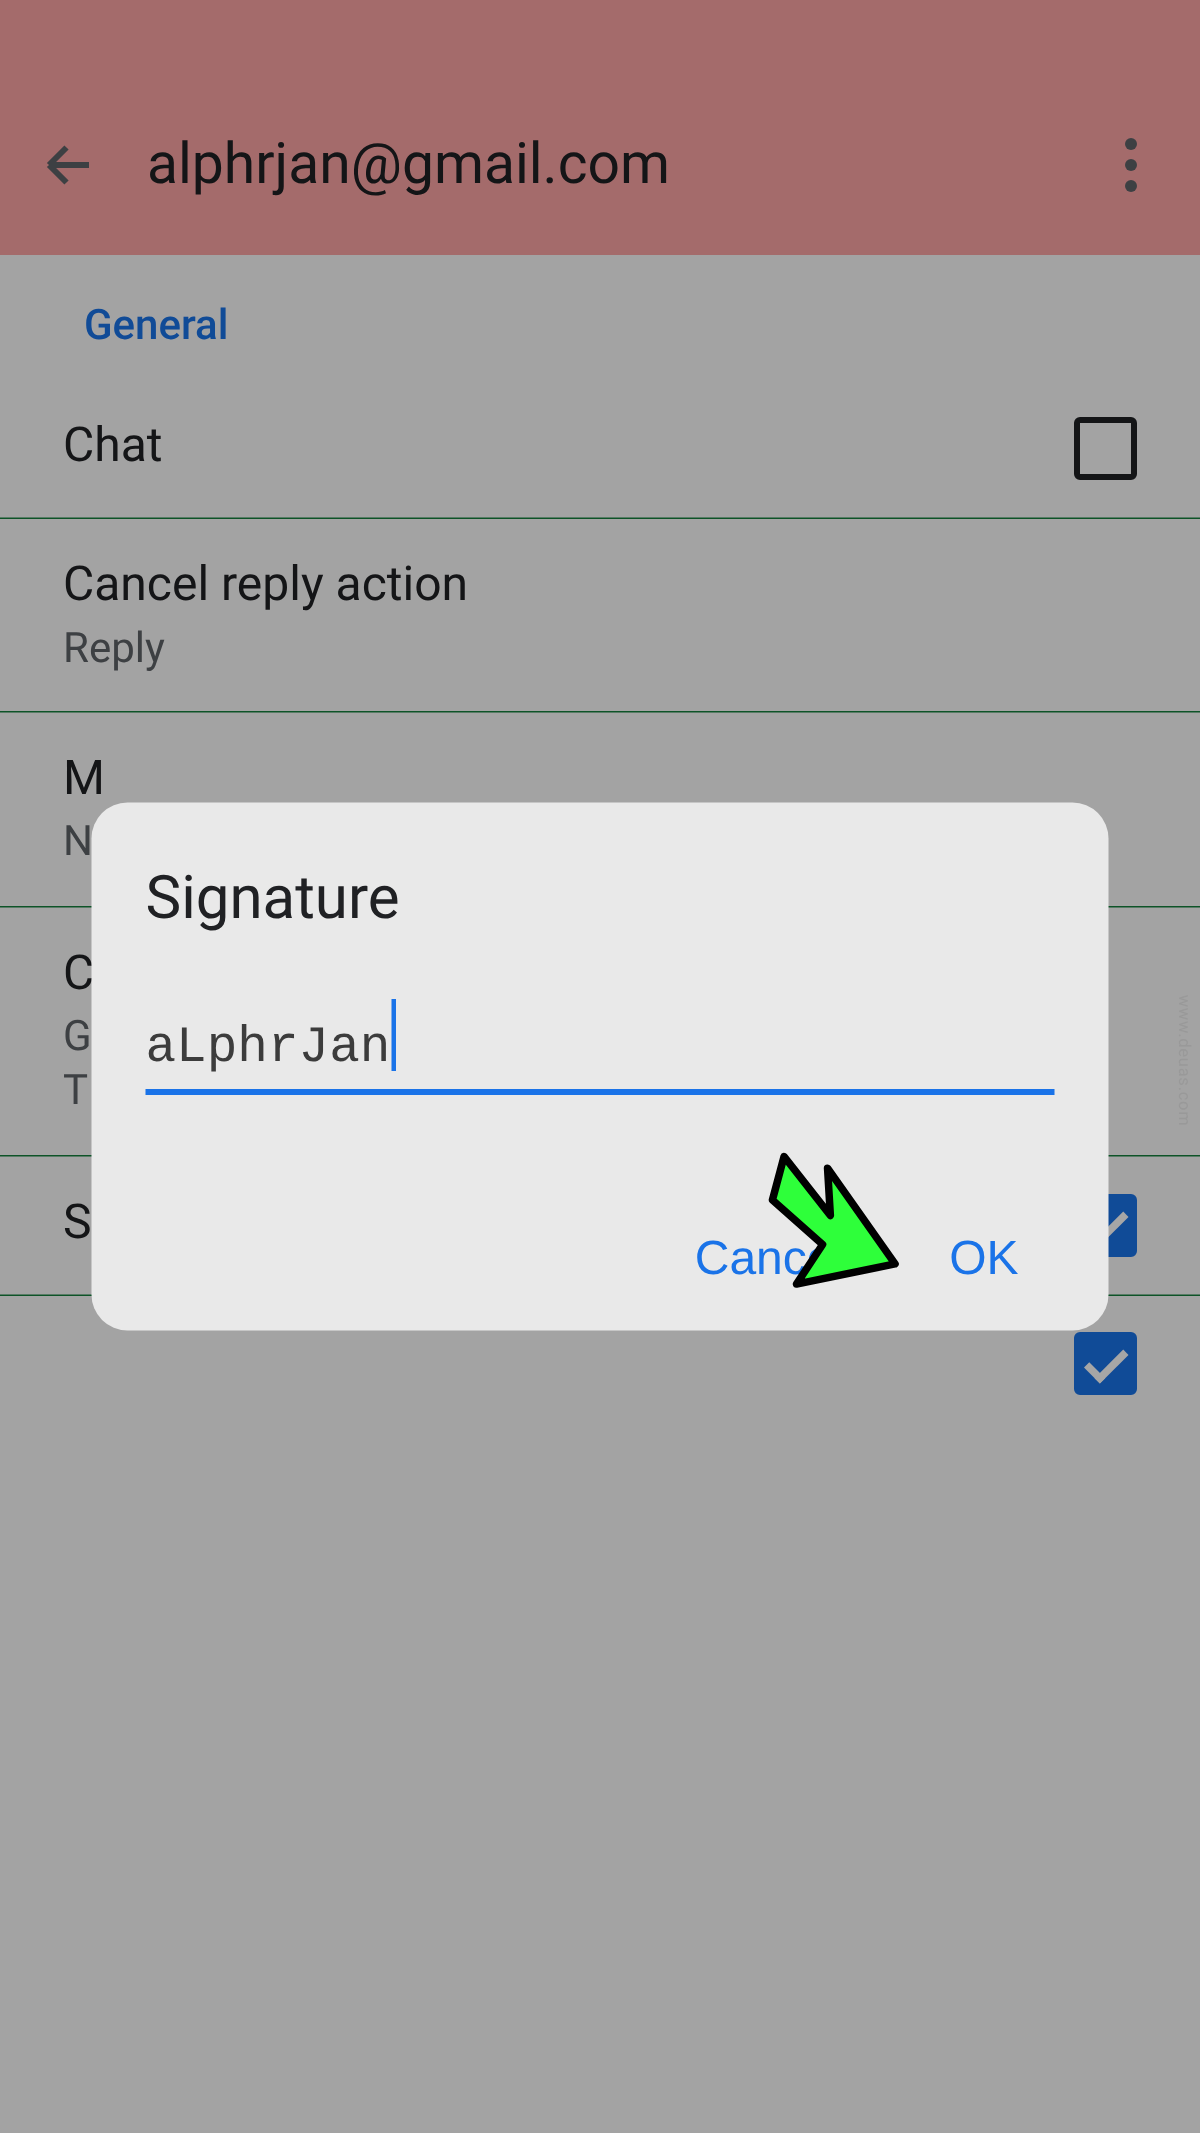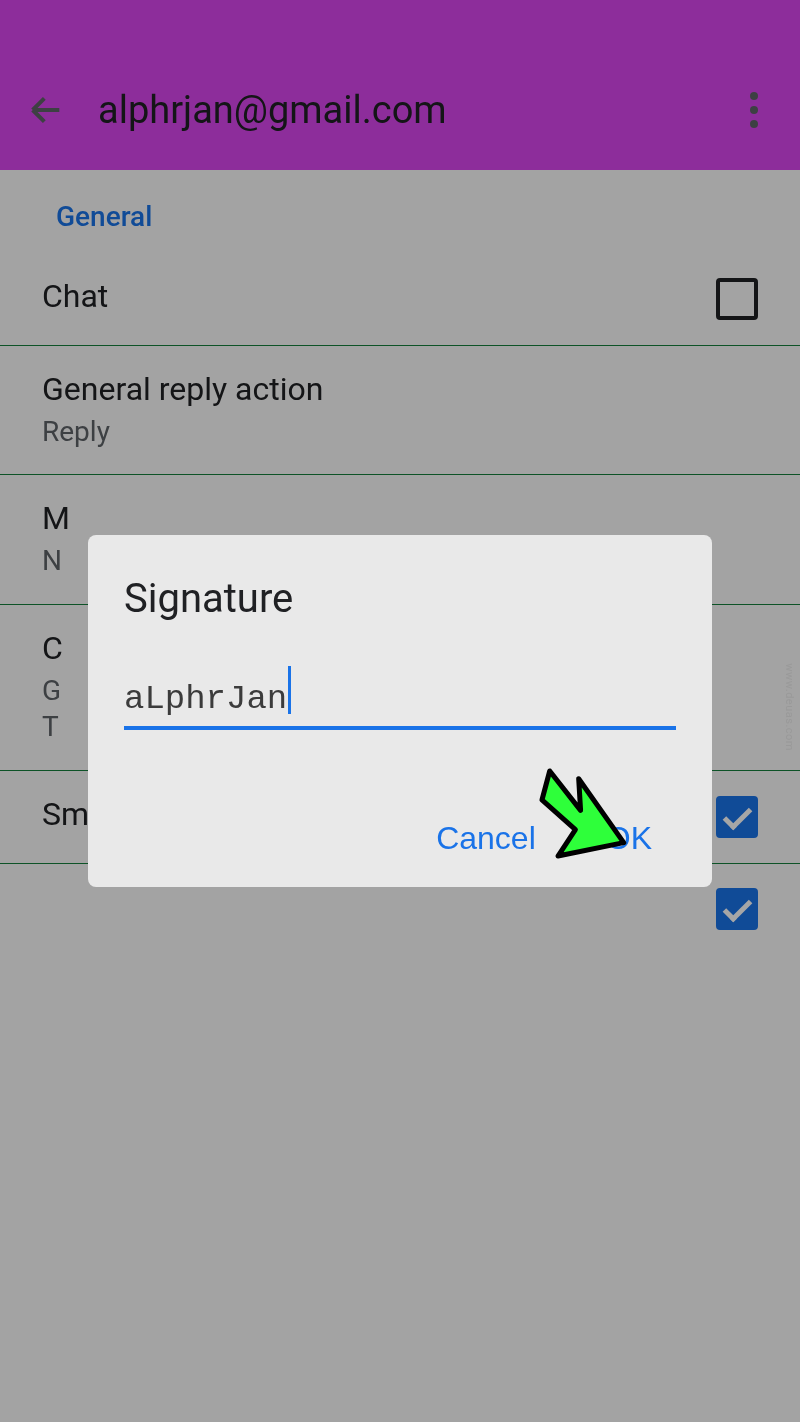--- a/index.html
+++ b/index.html
@@ -11,21 +11,21 @@
       position: relative;
       overflow: hidden;
       color: #202124;
     }
     .header {
       display: flex;
       align-items: center;
       padding: 0 24px;
       height: 170px;
       padding-top: 50px;
-      background: #d946ef;
+      background: #fca5a5;
     }
     .back-icon {
       width: 44px; height: 44px;
       display: flex; align-items: center; justify-content: center;
       margin-right: 30px;
       color: #5f6368;
     }
     .header-title {
       font-size: 38px;
       flex: 1;
@@ -82,23 +82,23 @@
     }
     .scrim {
       position: absolute;
       inset: 0;
       background: rgba(0,0,0,0.35);
       display: flex;
       align-items: center;
       justify-content: center;
     }
     .dialog {
-      width: 624px;
+      width: 678px;
       background: #e9e9e9;
-      border-radius: 8px;
+      border-radius: 24px;
       padding: 40px 36px 30px;
       position: relative;
     }
     .dialog-title {
       font-size: 40px;
       color: #202124;
       margin-bottom: 50px;
     }
     .signature-input {
       width: 100%;
@@ -172,21 +172,21 @@
 
 <div class="setting-row">
   <div class="setting-text">
     <div class="setting-title">Chat</div>
   </div>
   <div class="checkbox"></div>
 </div>
 
 <div class="setting-row">
   <div class="setting-text">
-    <div class="setting-title">General reply action</div>
+    <div class="setting-title">Cancel reply action</div>
     <div class="setting-sub">Reply</div>
   </div>
 </div>
 
 <div class="setting-row">
   <div class="setting-text">
     <div class="setting-title">M</div>
     <div class="setting-sub">N</div>
   </div>
 </div>

